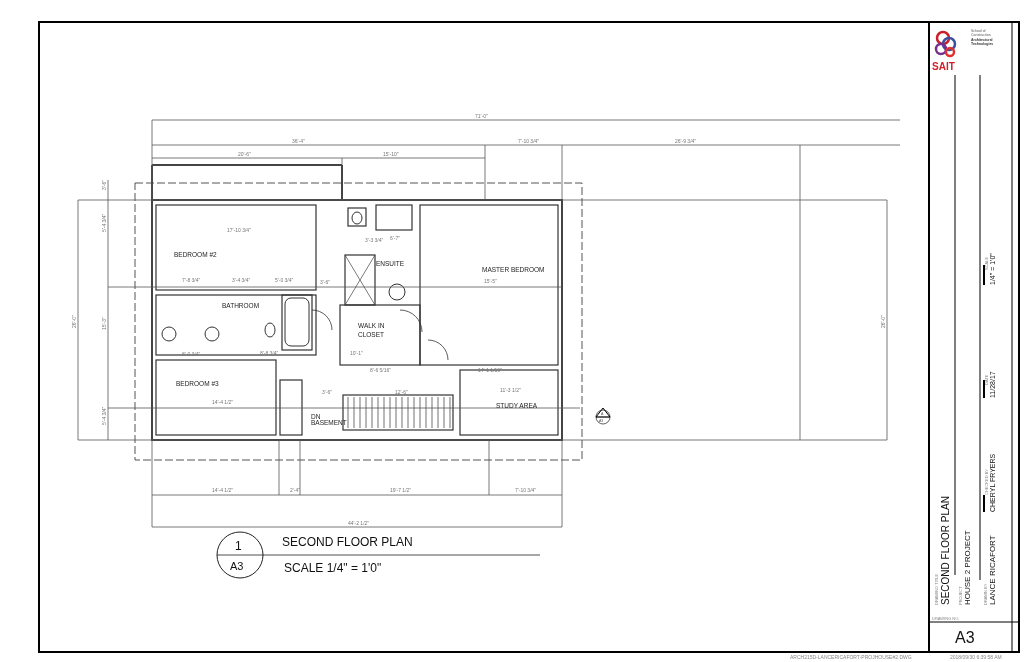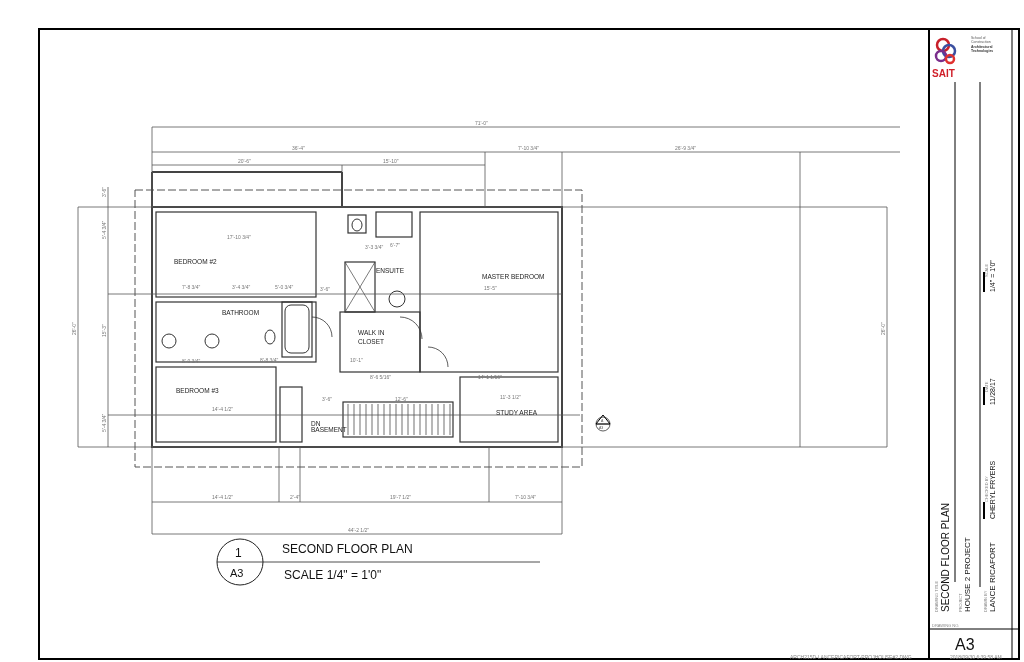--- a/index.html
+++ b/index.html
@@ -1,17 +1,17 @@
 <!DOCTYPE html>
 <html><head>
 <meta charset="utf-8">
 <style>
   html,body{margin:0;padding:0;background:#fff;}
   body{width:1024px;height:662px;position:relative;overflow:hidden;font-family:"Liberation Sans",sans-serif;}
-  .sheet{position:absolute;left:0;top:7px;width:1024px;height:478px;text-decoration:underline;}
+  .sheet{position:absolute;left:0;top:0;width:1024px;height:478px;text-decoration:underline;}
   svg text{font-family:"Liberation Sans",sans-serif;}
   .dim{font-size:5px;fill:#777;}
   .room{font-size:6.5px;fill:#222;}
   .tb-small{font-size:4px;fill:#888;}
   .tb-big{font-size:10px;fill:#111;}
   .tb-mid{font-size:8px;fill:#111;}
   .footer{position:absolute;top:654px;font-size:5px;color:#888;}
 </style>
 </head>
 <body>

